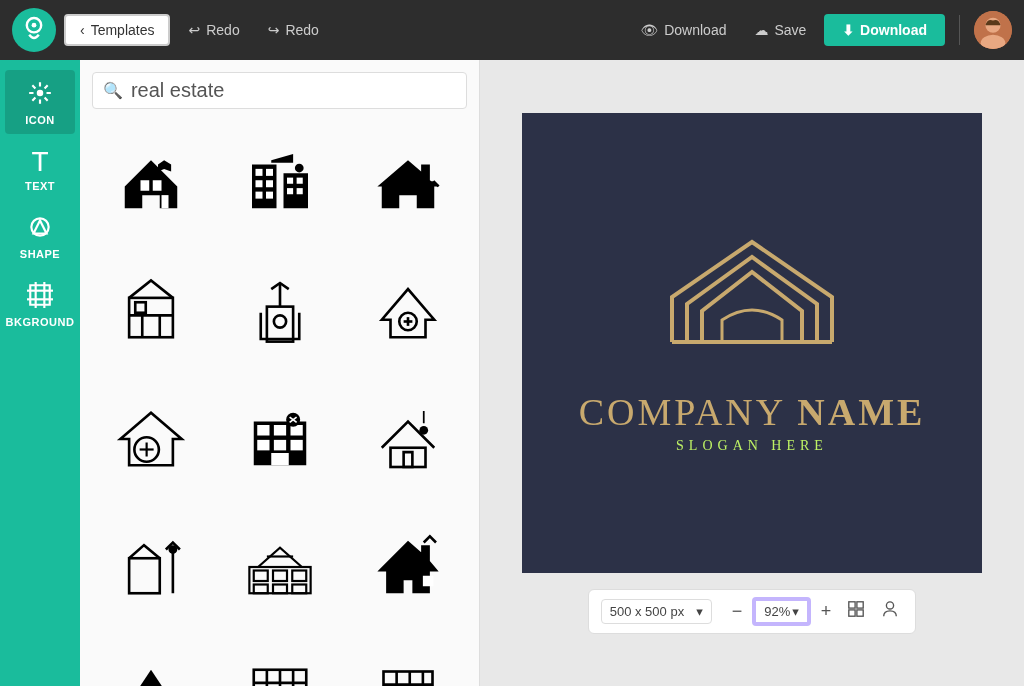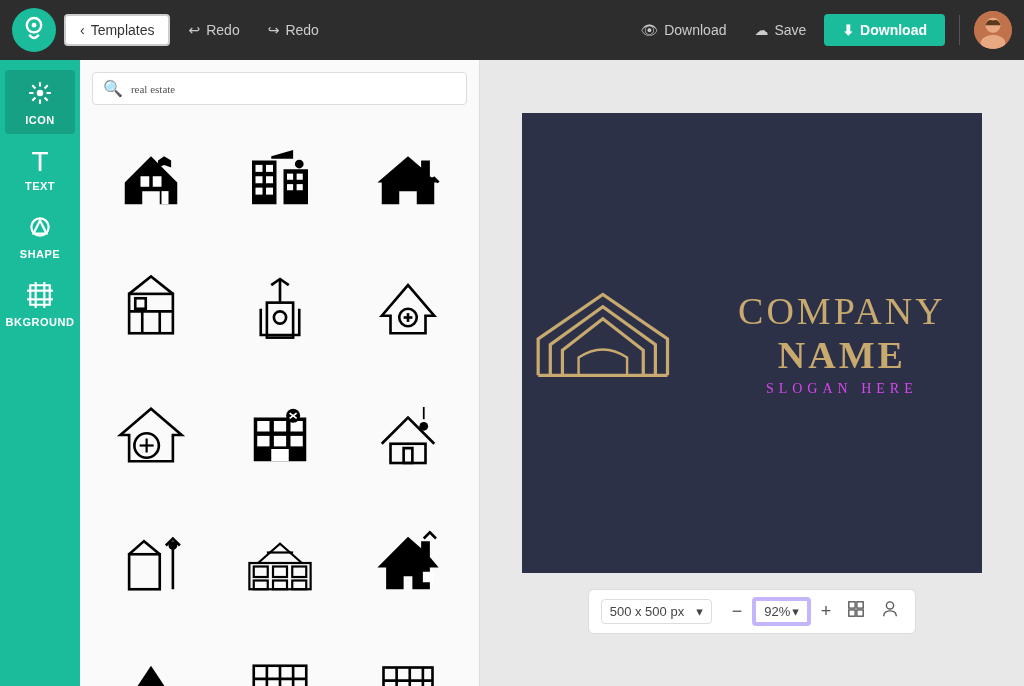--- a/index.html
+++ b/index.html
@@ -134,25 +134,24 @@
       background: white;
       border: 1px solid #ddd;
       border-radius: 4px;
       padding: 6px 10px;
       margin-bottom: 14px;
       gap: 8px;
     }
     .search-bar input {
       border: none;
       outline: none;
-      font-size: 11px;
+      font-size: 20px;
       color: #555;
       width: 100%;
       background: transparent;
-      font-family: Liberation Serif, serif;
     }
     .search-icon-svg { color: #999; font-size: 16px; flex-shrink: 0; }
 
     .icon-grid {
       display: grid;
       grid-template-columns: repeat(3, 1fr);
       gap: 10px;
     }
     .icon-cell {
       width: 100%;
@@ -174,20 +173,21 @@
       flex-direction: column;
       align-items: center;
       justify-content: center;
       gap: 16px;
     }
     .canvas-container {
       width: 460px;
       height: 460px;
       background: #2c3147;
       display: flex;
+      flex-direction: column;
       align-items: center;
       justify-content: center;
       gap: 18px;
     }
     .canvas-logo-svg {
       width: 200px;
       height: 140px;
     }
     .company-name-area {
       text-align: center;
@@ -196,21 +196,21 @@
       font-size: 38px;
       letter-spacing: 3px;
       color: #c8a96e;
       font-family: Georgia, serif;
     }
     .company-name .bold { font-weight: 900; }
     .company-name .thin { font-weight: 300; }
     .slogan {
       font-size: 14px;
       letter-spacing: 5px;
-      color: #d946ef;
+      color: #bef264;
       margin-top: 4px;
       font-family: Georgia, serif;
     }
 
     
     .bottom-toolbar {
       background: white;
       border: 1px solid #ddd;
       border-radius: 6px;
       display: flex;

